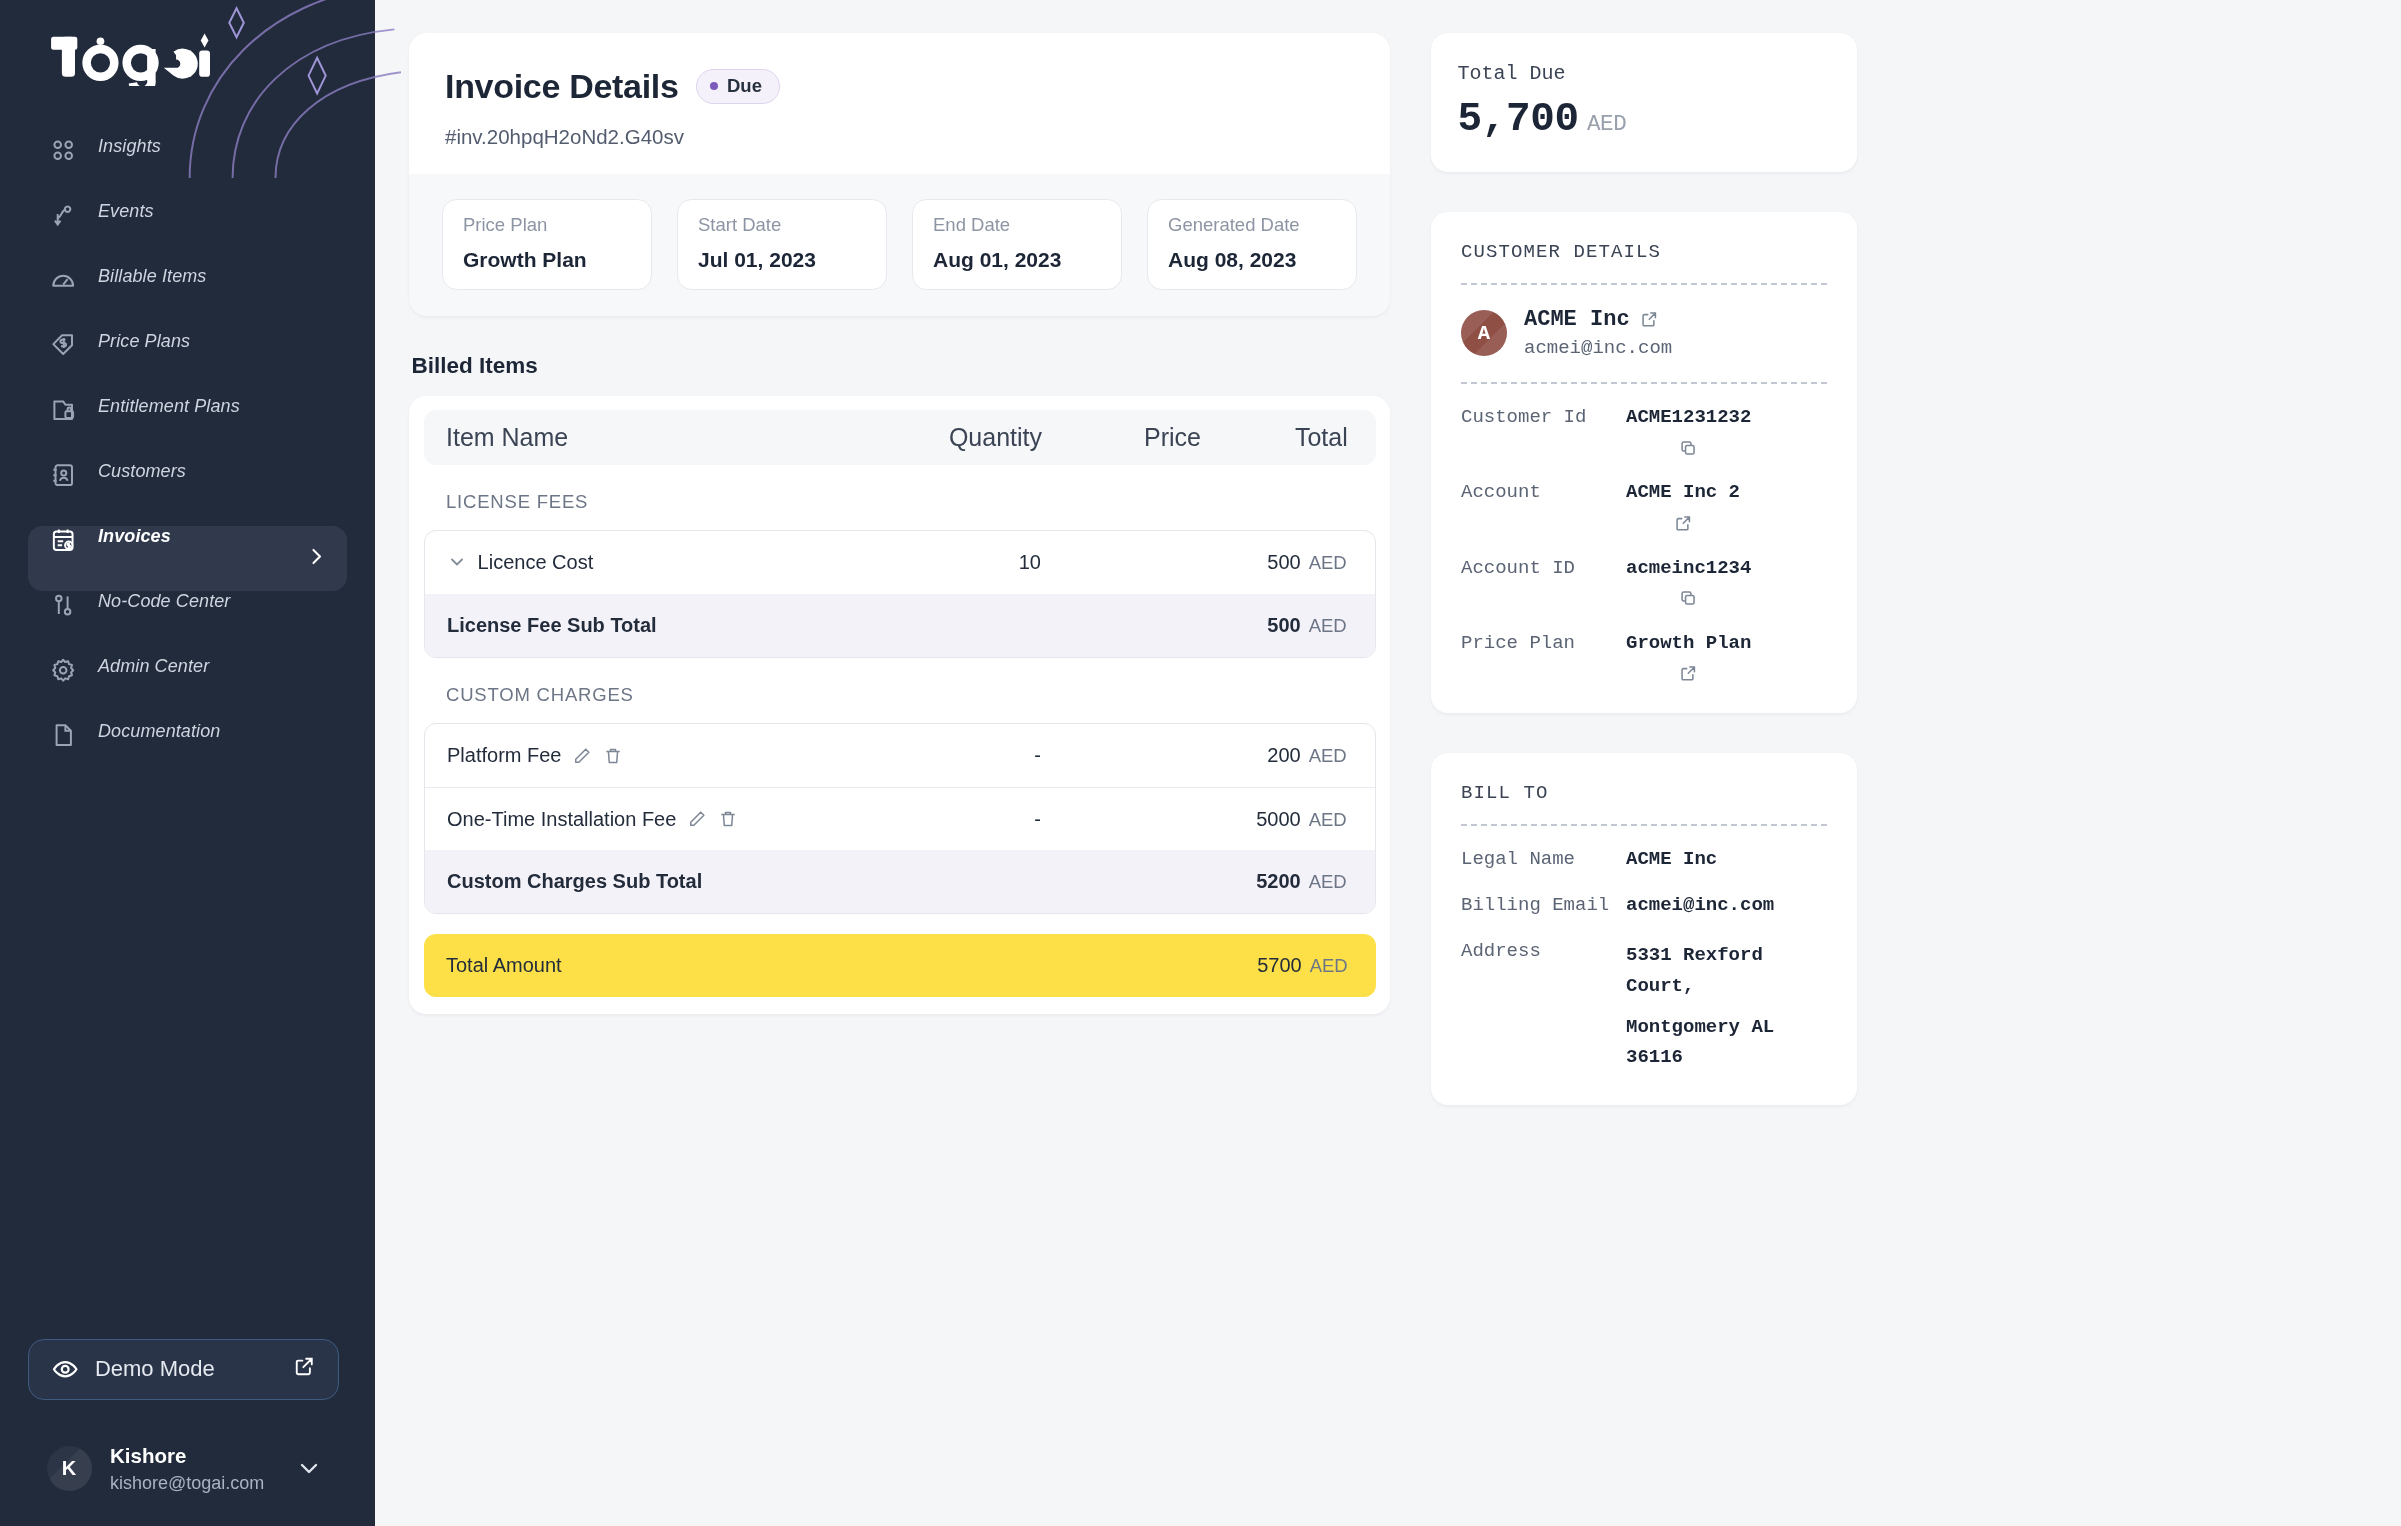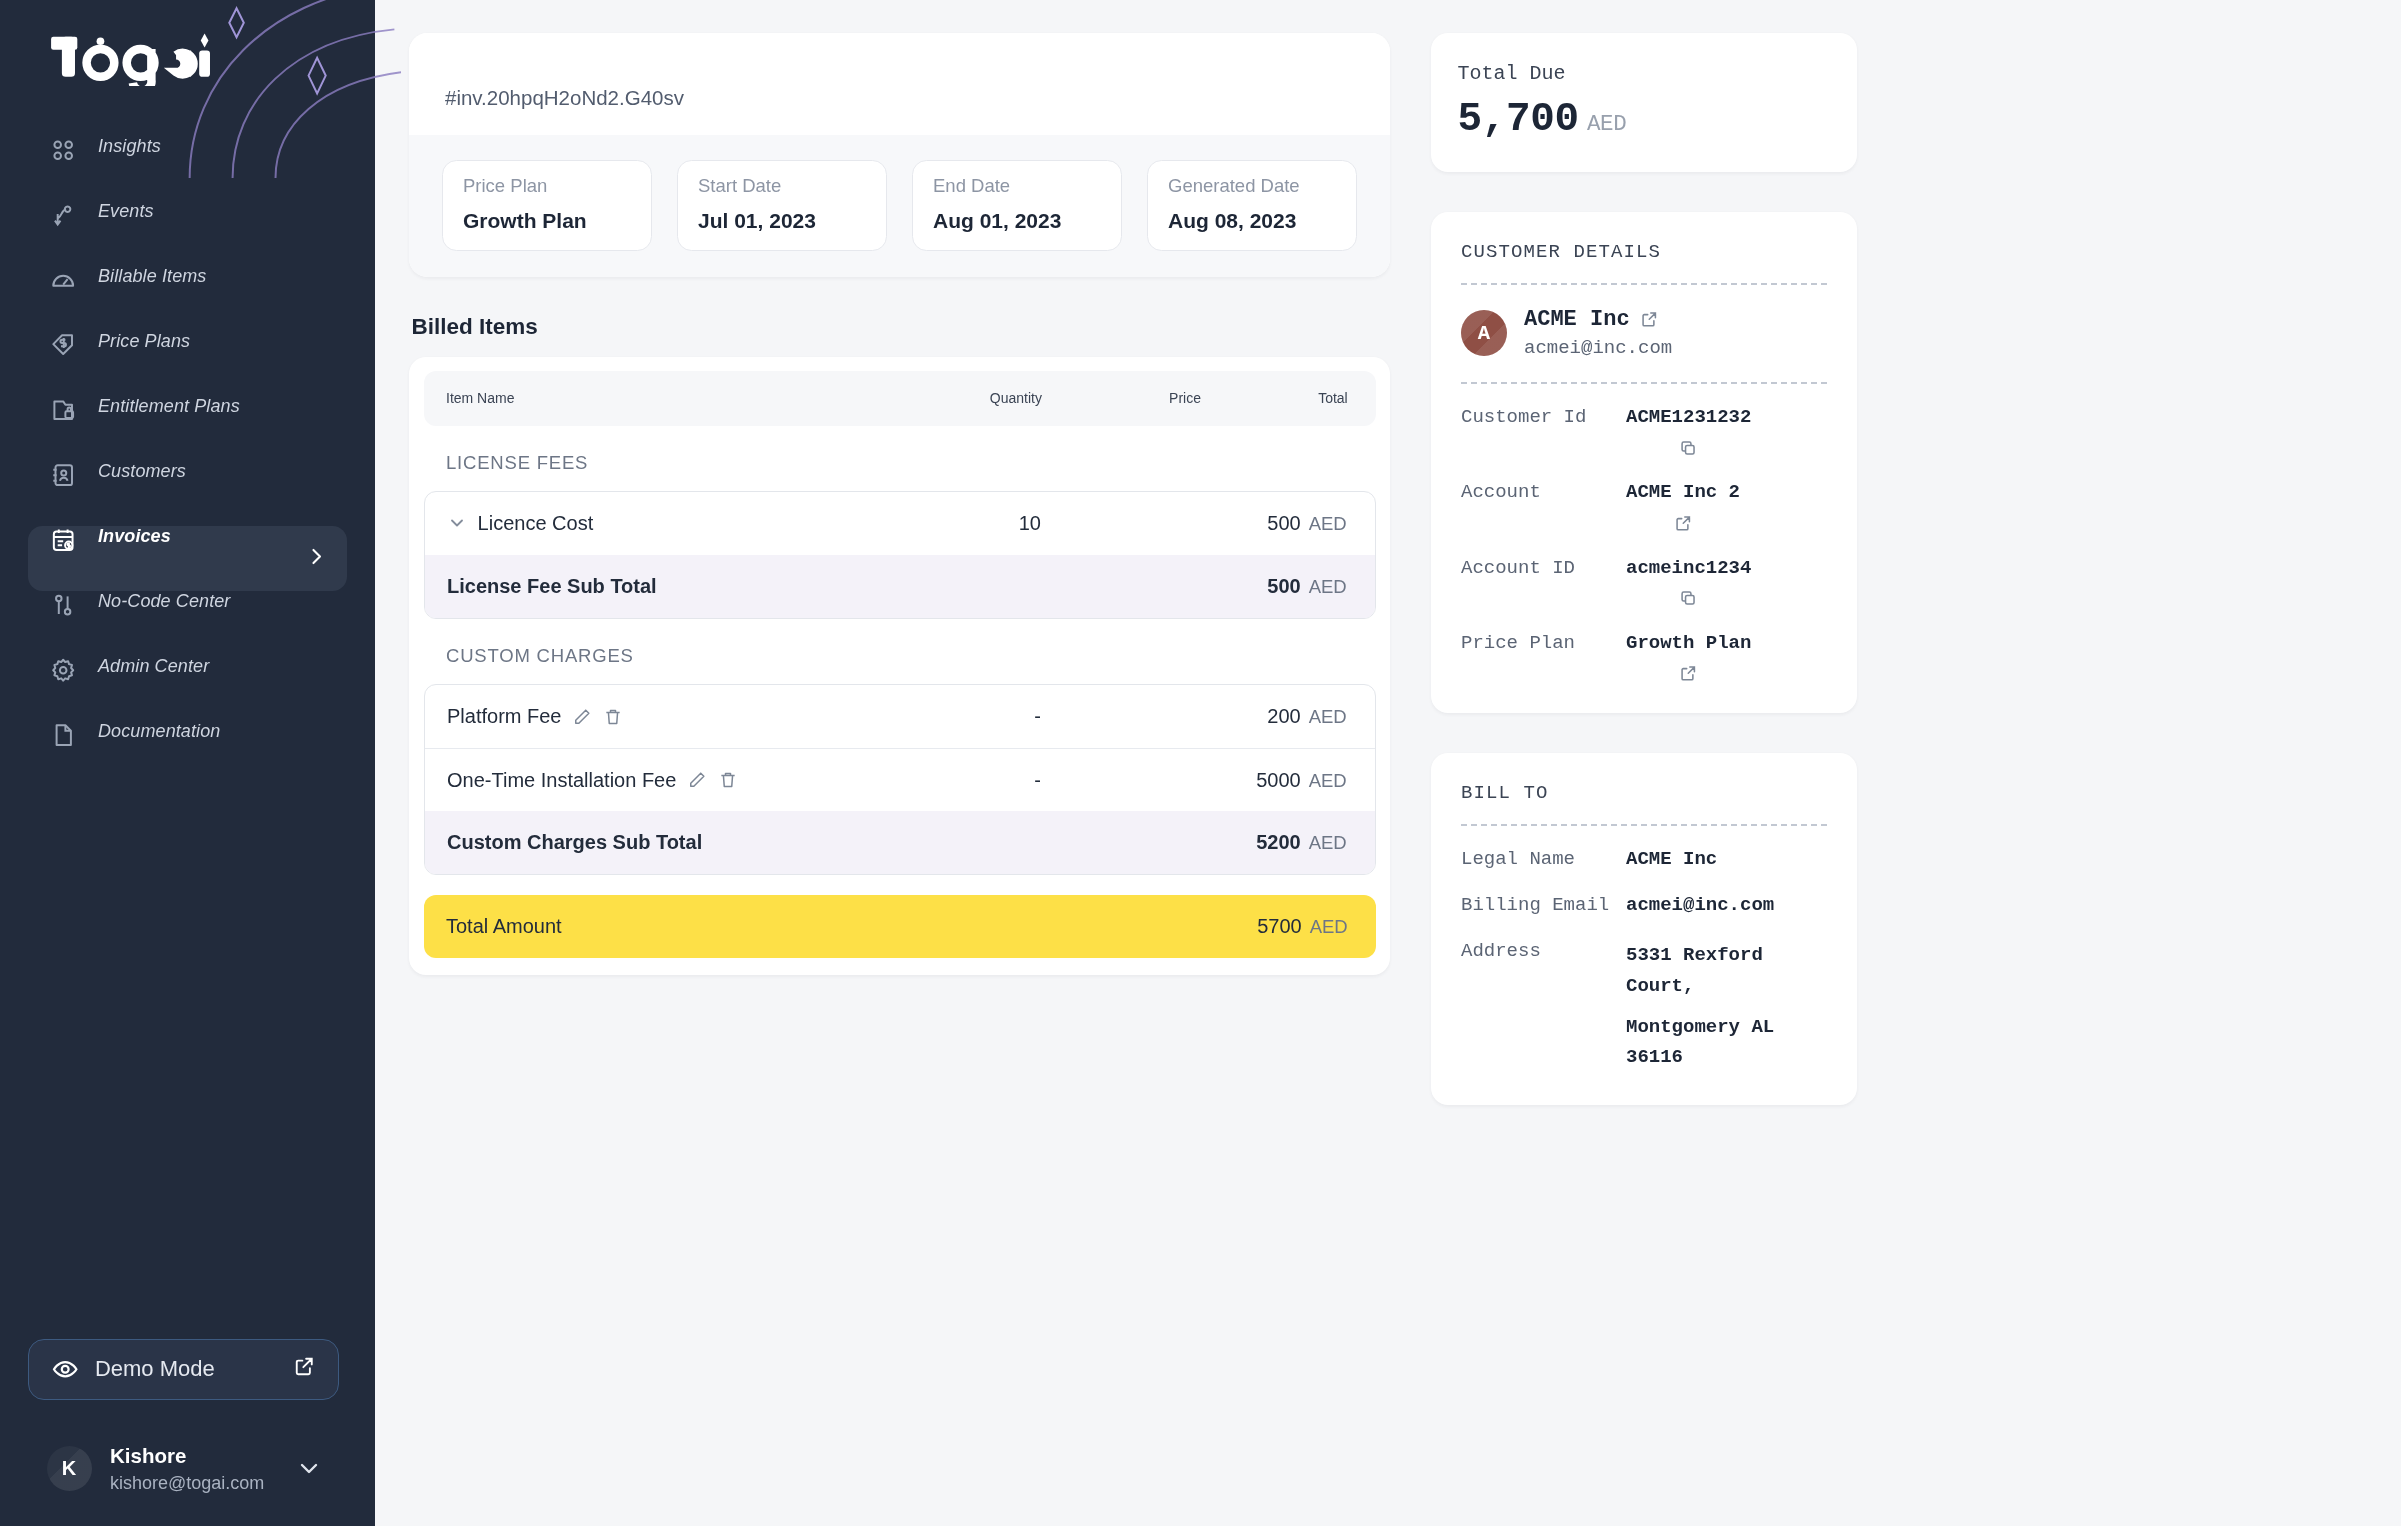--- a/index.html
+++ b/index.html
@@ -126,21 +126,21 @@
   .meta-label { font-size: 18.5px; color: #8d95a4; margin-bottom: 12px; }
   .meta-value { font-size: 21px; font-weight: bold; color: #1d2636; white-space: nowrap; }
 
   
   .billed-title { margin: 37px 0 17px 2.6px; font-size: 22.5px; font-weight: bold; color: #1d2636; }
   .items-card { background: #fff; border-radius: 17px; padding: 13.2px 14.5px 17px 14.5px; box-shadow: 0 1.3px 3.3px rgba(30,40,60,.05); }
   .tbl-head {
     background: #f6f7f9; border-radius: 12px;
     display: flex; align-items: center;
     height: 55px; padding: 0 22.5px;
-    font-size: 14px; color: #3b4454;
+    font-size: 25px; color: #3b4454;
   }
   .c-name { flex: 1; }
   .c-qty { width: 159px; text-align: right; }
   .c-price { width: 159px; text-align: right; }
   .c-total { width: 152px; text-align: right; padding-right: 5.3px; }
 
   .group-label { font-size: 18.5px; letter-spacing: 0.8px; color: #6d7686; padding: 26.4px 0 17px 22.5px; }
   .group-box { border: 1.3px solid #e3e6eb; border-radius: 12px; overflow: hidden; }
   .row {
     display: flex; align-items: center;
@@ -358,20 +358,27 @@
 
   <div class="main">
 
 
     <div class="content">
 
       <div class="col-left">
 
         <div class="inv-card">
           <div class="inv-card-top">
+            <div class="inv-title-row">
+              <div class="inv-title">Invoice Details</div>
+              <div class="due-badge">
+                <span class="due-dot"></span>
+                <span>Due</span>
+              </div>
+            </div>
             <div class="inv-id">#inv.20hpqH2oNd2.G40sv</div>
           </div>
           <div class="inv-card-bottom">
             <div class="meta-box">
               <div class="meta-label">Price Plan</div>
               <div class="meta-value">Growth Plan</div>
             </div>
             <div class="meta-box">
               <div class="meta-label">Start Date</div>
               <div class="meta-value">Jul 01, 2023</div>

